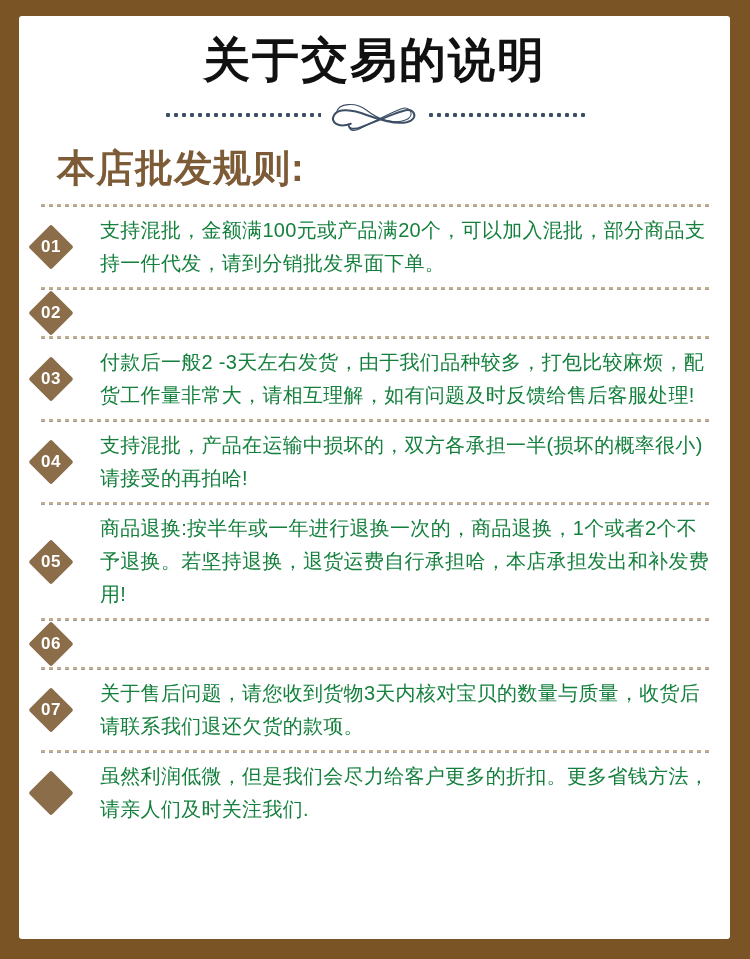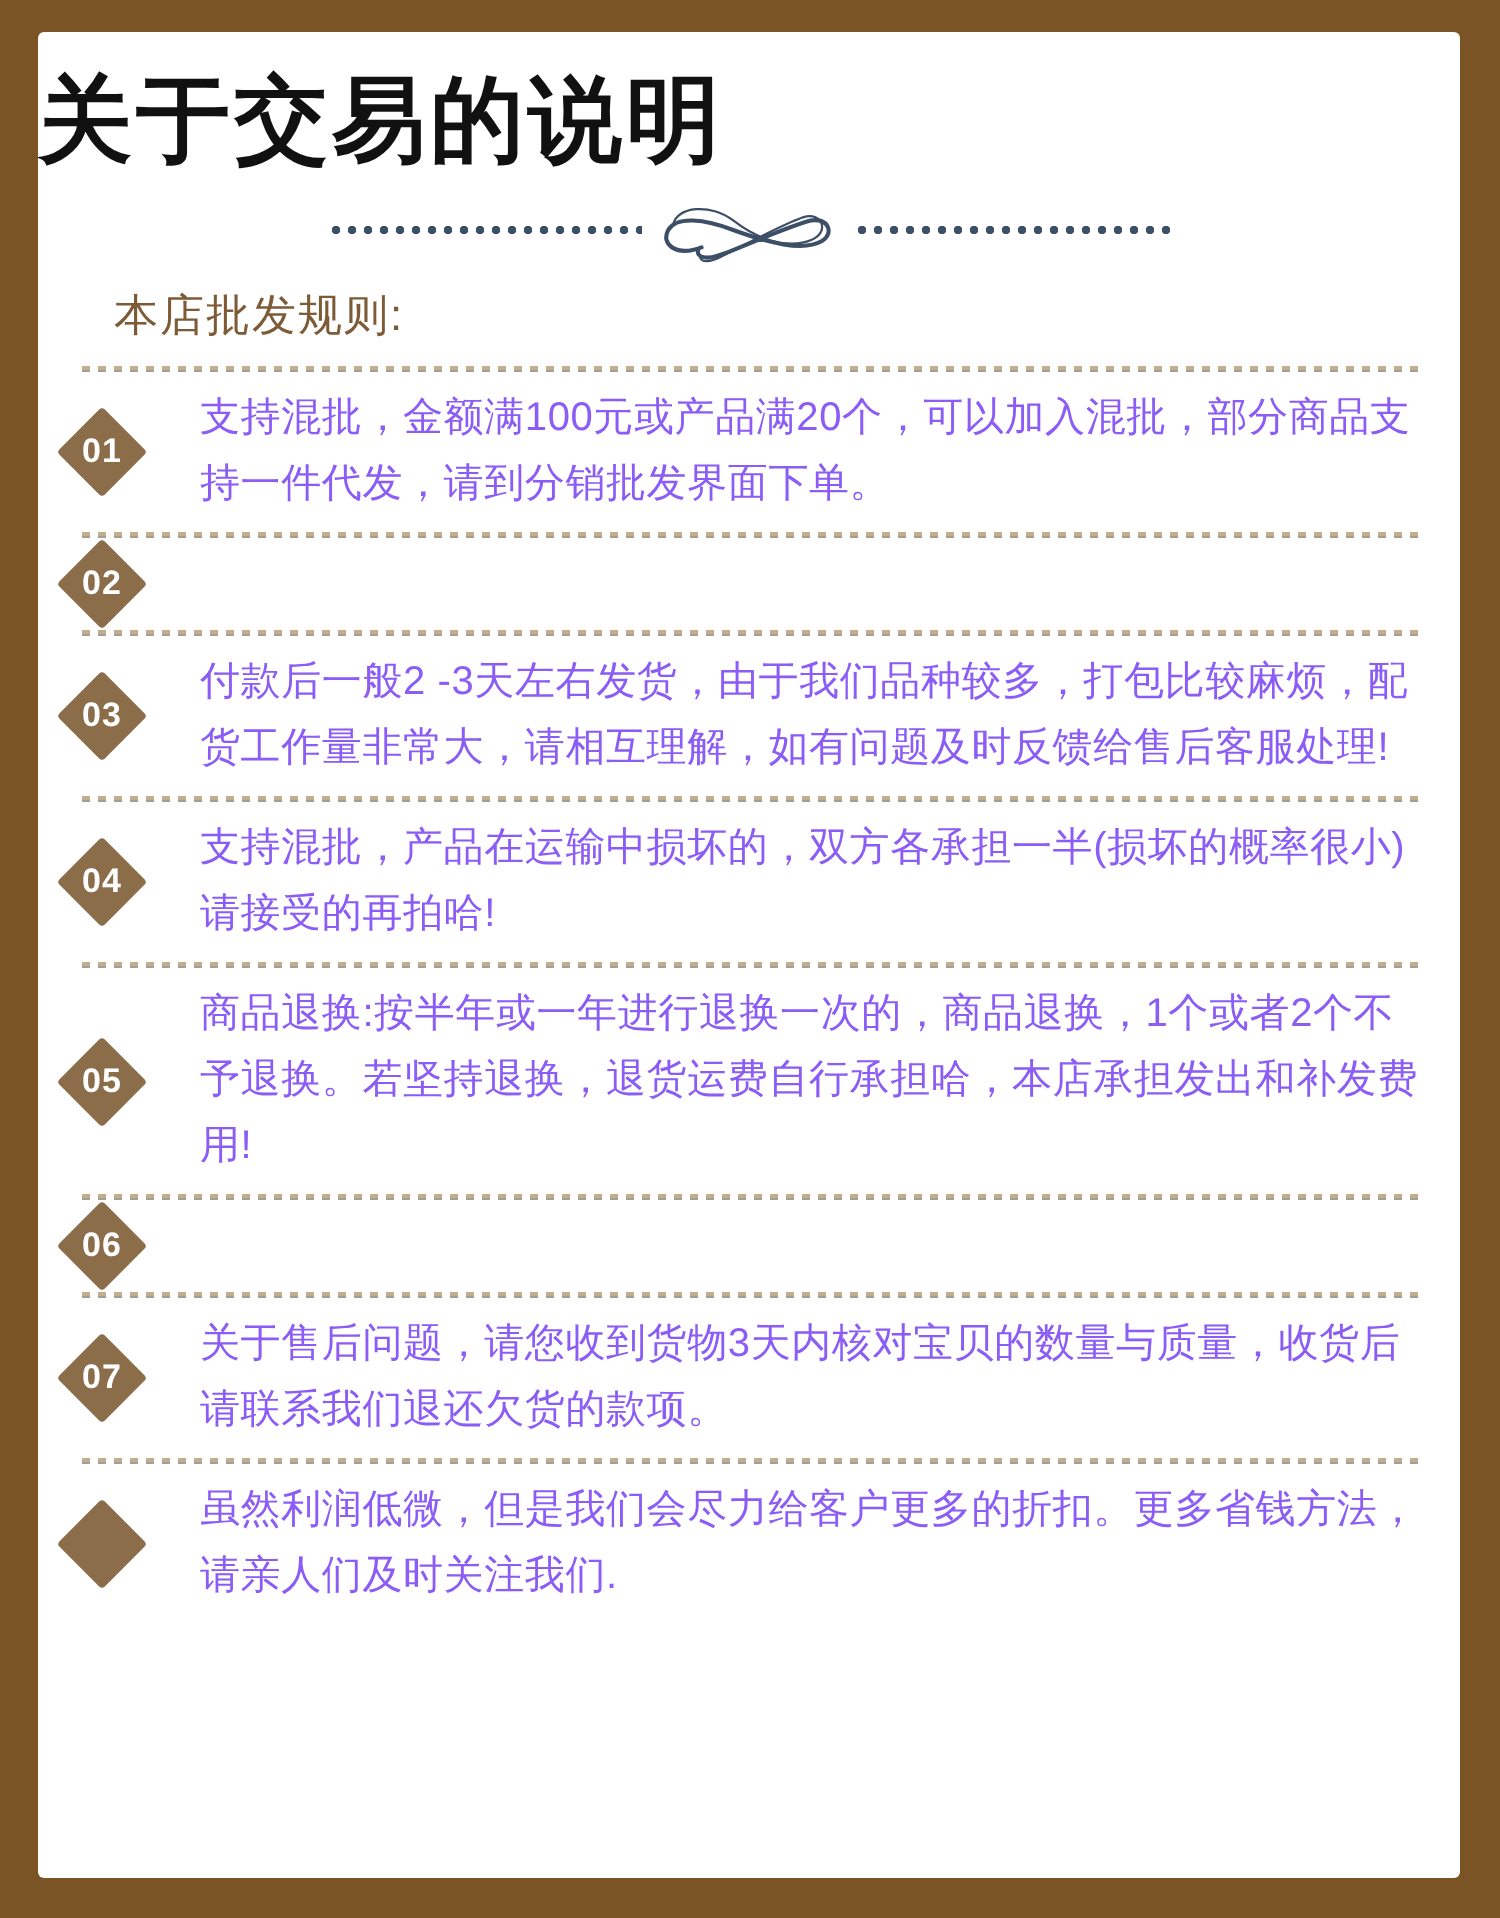--- a/index.html
+++ b/index.html
@@ -19,21 +19,21 @@
     background: #ffffff;
     width: 100%;
     height: 100%;
     border-radius: 3px;
     overflow: hidden;
     display: flex;
     flex-direction: column;
   }
   
   .title {
-    text-align: left;
+    text-align: center;
     font-size: 47px;
     font-weight: 900;
     color: #111111;
     letter-spacing: 2px;
     margin-top: 17px;
     line-height: 1.15;
   }
   .divider {
     display: flex;
     align-items: center;
@@ -45,22 +45,22 @@
   .dots {
     width: 158px;
     height: 8px;
     background-image: radial-gradient(circle 2.2px at 3px 4px, #3d4f66 95%, rgba(0,0,0,0));
     background-size: 8px 8px;
     background-repeat: repeat-x;
   }
   .flourish { width: 96px; height: 40px; margin: 0 6px; }
   .section-heading {
     color: #7d5b36;
-    font-size: 22px;
-    font-weight: 400;
+    font-size: 38px;
+    font-weight: 700;
     margin: 6px 0 10px 38px;
     letter-spacing: 1px;
   }
   
   .rules { flex: 1; display: flex; flex-direction: column; }
   .sep {
     height: 3px;
     margin: 0 20px 0 22px;
     background-image:
       repeating-linear-gradient(90deg, #c3ad8f 0 4px, rgba(0,0,0,0) 4px 8px),
@@ -96,21 +96,21 @@
     color: #ffffff;
     font-weight: 700;
     font-size: 17px;
     letter-spacing: 0.5px;
   }
   .rule-text {
     flex: 1;
     padding-right: 16px;
     font-size: 20px;
     line-height: 33px;
-    color: #8b5cf6;
+    color: #15803d;
     letter-spacing: 0.3px;
   }
 </style>
 </head>
 <body>
 
 <div class="page">
   <div class="panel">
 
     <div class="title">关于交易的说明</div>

